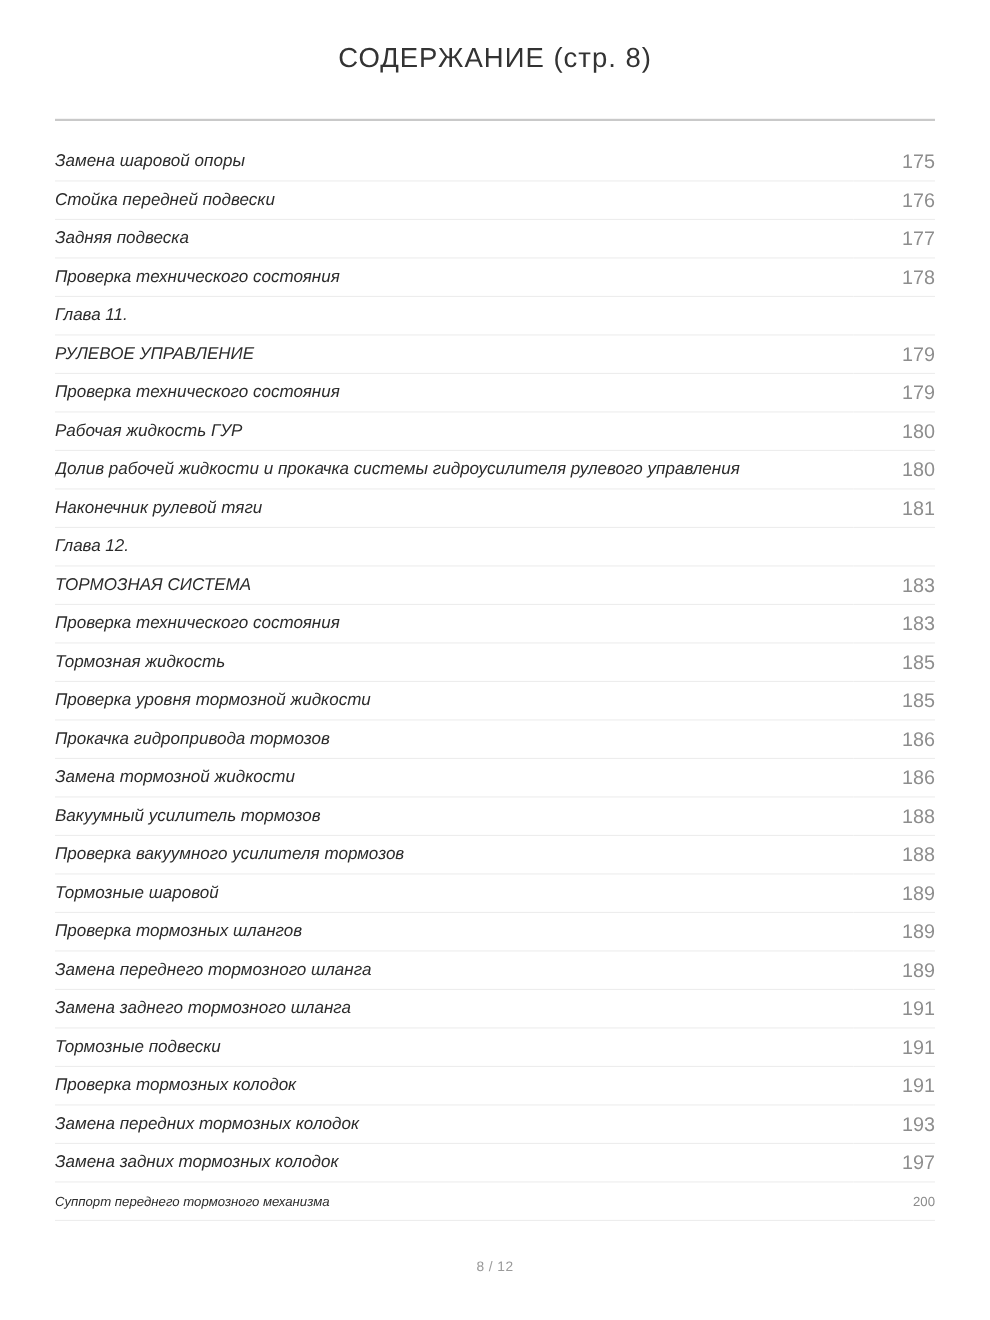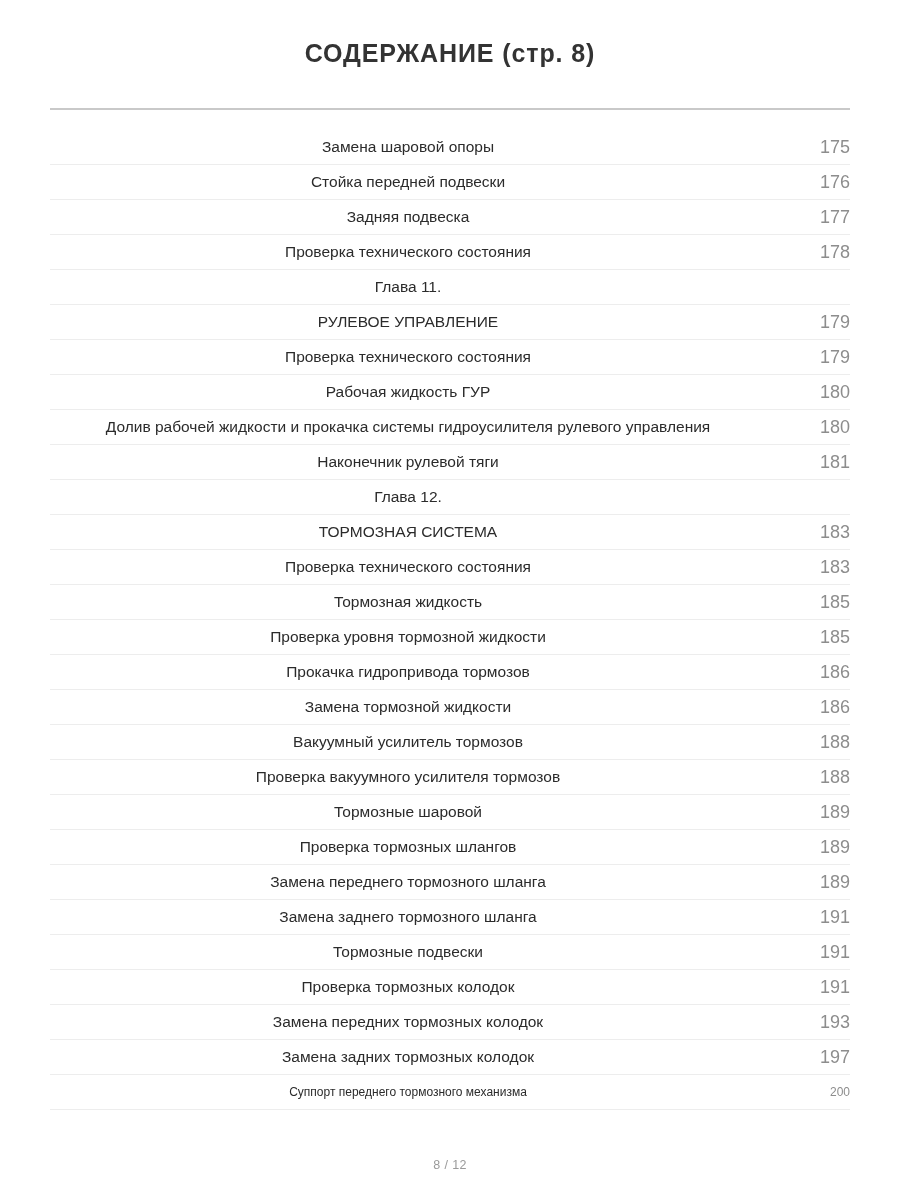--- a/index.html
+++ b/index.html
@@ -18,21 +18,21 @@
     position: relative;
     width: 900px;
     height: 1200px;
     box-sizing: border-box;
     padding: 0 50px;
     background: #ffffff;
   }
   .doc-title {
     text-align: center;
     font-size: 25px;
-    font-weight: bold;
+    font-weight: normal;
     color: #333333;
     letter-spacing: 0.9px;
     margin: 0;
     padding-top: 38px;
     padding-bottom: 0;
     line-height: 1.2;
   }
   .title-rule {
     margin-top: 40px;
     height: 2px;
@@ -49,43 +49,44 @@
     border-bottom: 1px solid #ededed;
   }
   .toc td {
     padding: 0;
     vertical-align: middle;
     height: 34px;
   }
   .toc .entry-title {
     font-size: 15.5px;
     color: #2b2b2b;
-    text-align: center;
+    text-align: left;
     white-space: nowrap;
     overflow: hidden;
     padding-right: 10px;
+    font-style: italic;
   }
   .toc .entry-page {
     font-size: 18px;
     color: #8d8d8d;
     text-align: right;
     width: 74px;
     white-space: nowrap;
   }
   .toc tr.emphasis .entry-title,
   .toc tr.emphasis .entry-page {
     font-size: 12px;
   }
   .toc tr.emphasis .entry-title { color: #2b2b2b; }
   .toc tr.emphasis .entry-page { color: #8d8d8d; }
   .footer {
     position: absolute;
     left: 0;
     right: 0;
-    bottom: 28px;
+    bottom: 42px;
     text-align: center;
     font-size: 12.5px;
     color: #9a9a9a;
     letter-spacing: 0.4px;
   }
 </style>
 </head>
 <body>
 
 <div class="page">

